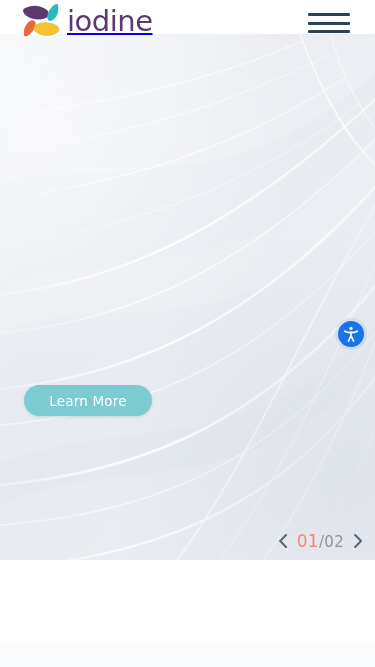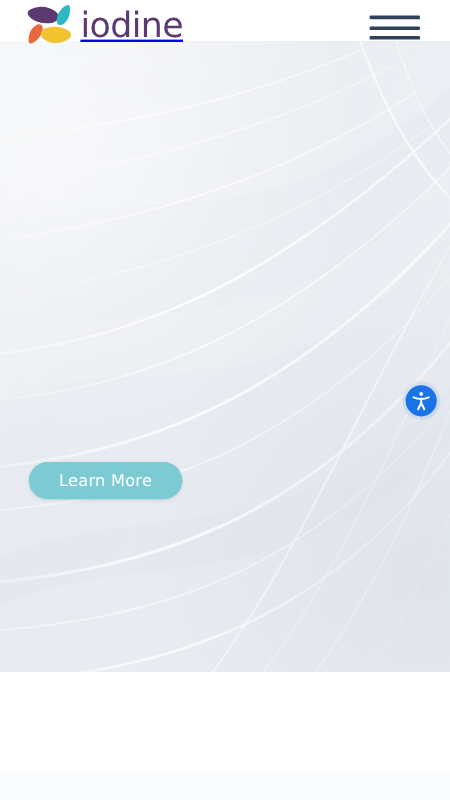--- a/index.html
+++ b/index.html
@@ -170,20 +170,36 @@
         <path d="M300,536 C348,470 376,396 400,330" stroke="url(#lineFade2)" stroke-width="1.3" opacity=".5"></path>
 
         <path d="M300,0 C322,60 348,108 385,140" stroke="url(#lineFade2)" stroke-width="1.8" opacity=".85"></path>
         <path d="M330,0 C344,46 364,86 390,110" stroke="url(#lineFade2)" stroke-width="1.3" opacity=".6"></path>
       </g>
     </svg>
     <div class="hero-vig"></div>
 
     <button class="learn-more">Learn More</button>
 
+    <div class="pagination">
+      <div class="pg-arrow">
+        <svg viewBox="0 0 10 14" width="10" height="14">
+          <path d="M8 1 L2.2 7 L8 13" fill="none" stroke="#5a6b7d" stroke-width="2.1" stroke-linecap="round" stroke-linejoin="round"></path>
+        </svg>
+      </div>
+      <div class="pg-nums">
+        <span class="pg-cur">01</span>
+        <span class="pg-tot">/02</span>
+      </div>
+      <div class="pg-arrow">
+        <svg viewBox="0 0 10 14" width="10" height="14">
+          <path d="M2.2 1 L8 7 L2.2 13" fill="none" stroke="#5a6b7d" stroke-width="2.1" stroke-linecap="round" stroke-linejoin="round"></path>
+        </svg>
+      </div>
+    </div>
   </section>
 
   <div class="a11y">
     <svg viewBox="0 0 24 24">
       <circle cx="12" cy="4.4" r="2.1" fill="#ffffff"></circle>
       <path d="M3.6 8.2 C6.6 9.6 9.2 10.1 12 10.1 C14.8 10.1 17.4 9.6 20.4 8.2" stroke="#ffffff" stroke-width="2.2" fill="none" stroke-linecap="round"></path>
       <path d="M12 9.4 L12 14.2 M12 14.2 L8.6 21.4 M12 14.2 L15.4 21.4" stroke="#ffffff" stroke-width="2.2" fill="none" stroke-linecap="round" stroke-linejoin="round"></path>
     </svg>
   </div>
 

